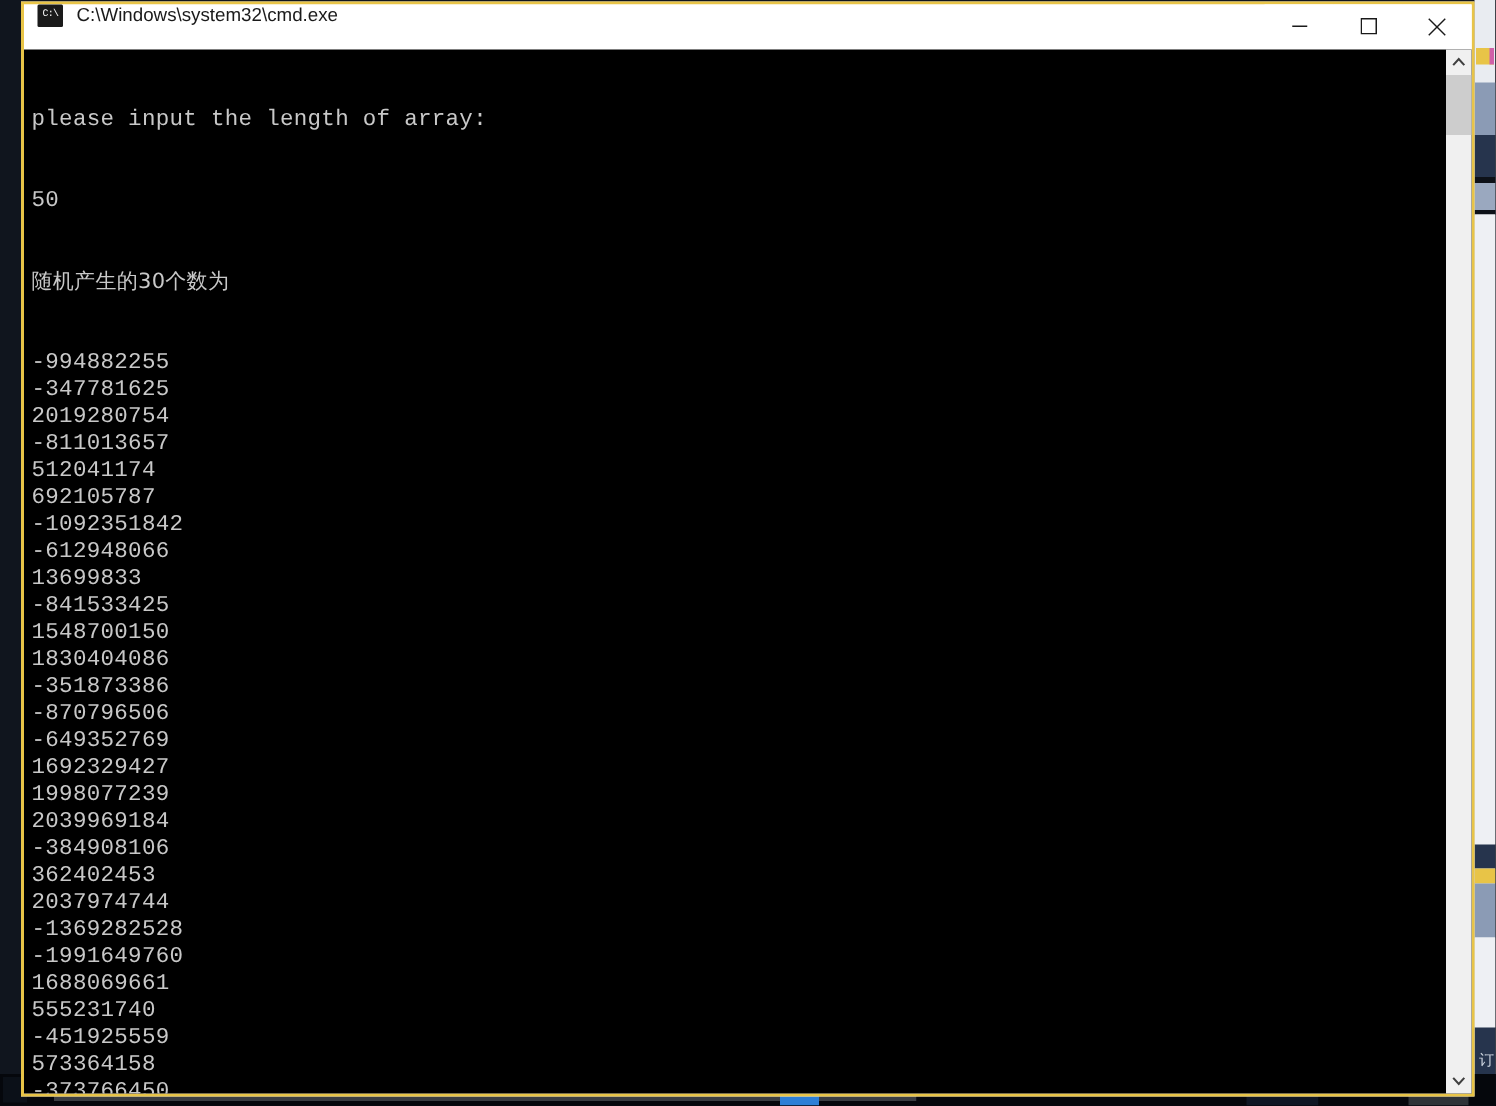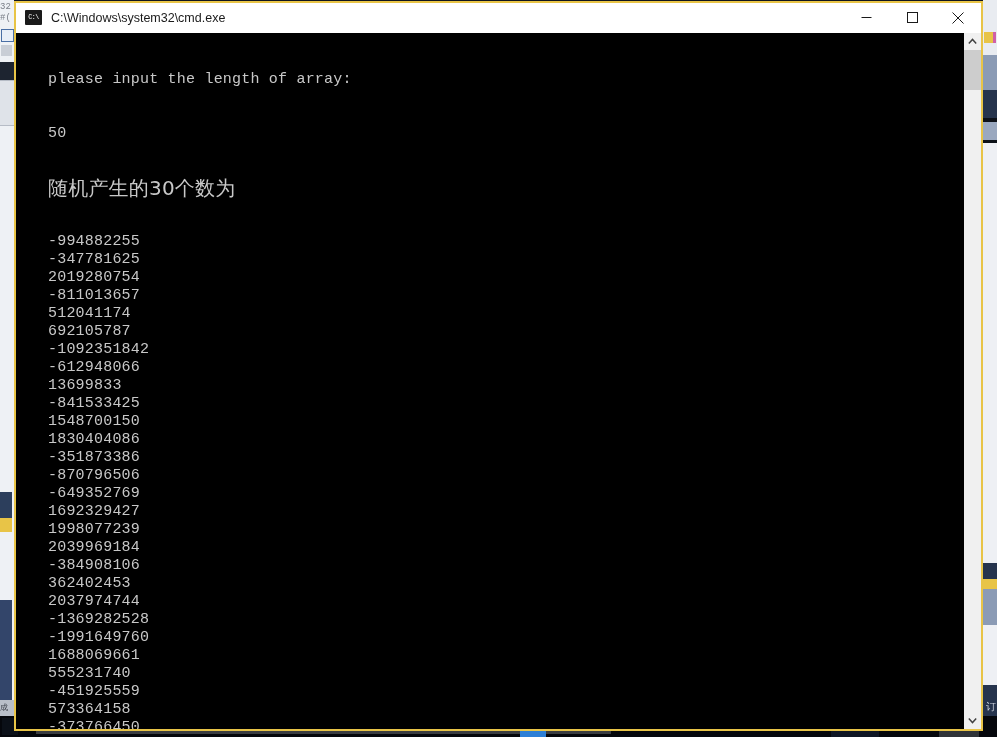--- a/index.html
+++ b/index.html
@@ -243,21 +243,20 @@
     background: #ffffff;
     display: flex;
     flex-direction: column;
   }
 
   #titlebar {
     height: 29px;
     min-height: 29px;
     background: #ffffff;
     display: flex;
-    align-items: center;
     position: relative;
     border-bottom: 1px solid #ffffff;
   }
   #title-icon {
     width: 17px;
     height: 15px;
     margin-left: 9px;
     background: #1a1a1a;
     border-radius: 1px;
     position: relative;
@@ -308,29 +307,28 @@
   #console-text {
     flex: 1;
     padding: 2px 0 0 5px;
     font-family: "Liberation Mono", "DejaVu Sans Mono", monospace;
     font-size: 15px;
     line-height: 18px;
     color: #c8c8c8;
     white-space: pre;
     overflow: hidden;
     letter-spacing: 0.2px;
-    margin-left: 27px;
   }
   #console-text .line {
     height: 18px;
     white-space: pre;
   }
   #console-text .cjk {
     font-family: "DejaVu Sans", "Liberation Sans", sans-serif;
-    font-size: 20px;
+    font-size: 14px;
   }
 
   
   #console-scrollbar {
     width: 17px;
     min-width: 17px;
     background: #f0f0f0;
     display: flex;
     flex-direction: column;
     align-items: center;
@@ -358,32 +356,20 @@
     width: 17px;
     height: 40px;
     background: #cdcdcd;
   }
 </style>
 </head>
 <body>
 
 <div id="desktop">
 
-  <div class="bg-left-strip">
-    <div class="bg-left-text">32</div>
-    <div class="bg-left-text" style="top:13px;">#(</div>
-    <div class="bg-left-icon1"></div>
-    <div class="bg-left-icon2"></div>
-    <div class="bg-left-dark"></div>
-    <div class="bg-left-panel"></div>
-    <div class="bg-left-blue1"></div>
-    <div class="bg-left-yellow"></div>
-    <div class="bg-left-blue2"></div>
-    <div class="bg-left-bottom">成</div>
-  </div>
 
   <div class="bg-right-strip">
     <div class="bg-r-pink"></div>
     <div class="bg-r-slate1"></div>
     <div class="bg-r-dark1"></div>
     <div class="bg-r-line1"></div>
     <div class="bg-r-slate2"></div>
     <div class="bg-r-line2"></div>
     <div class="bg-r-white"></div>
     <div class="bg-r-dark2"></div>

